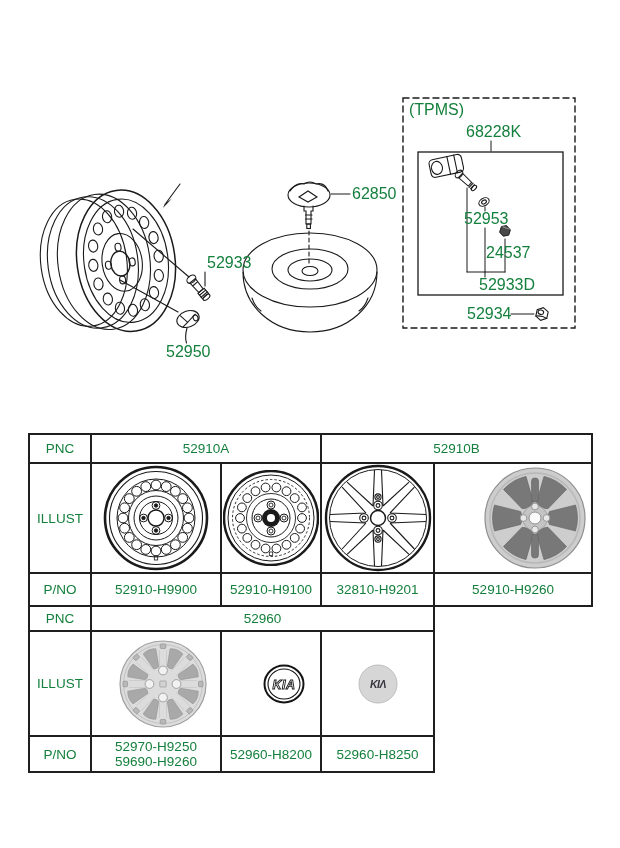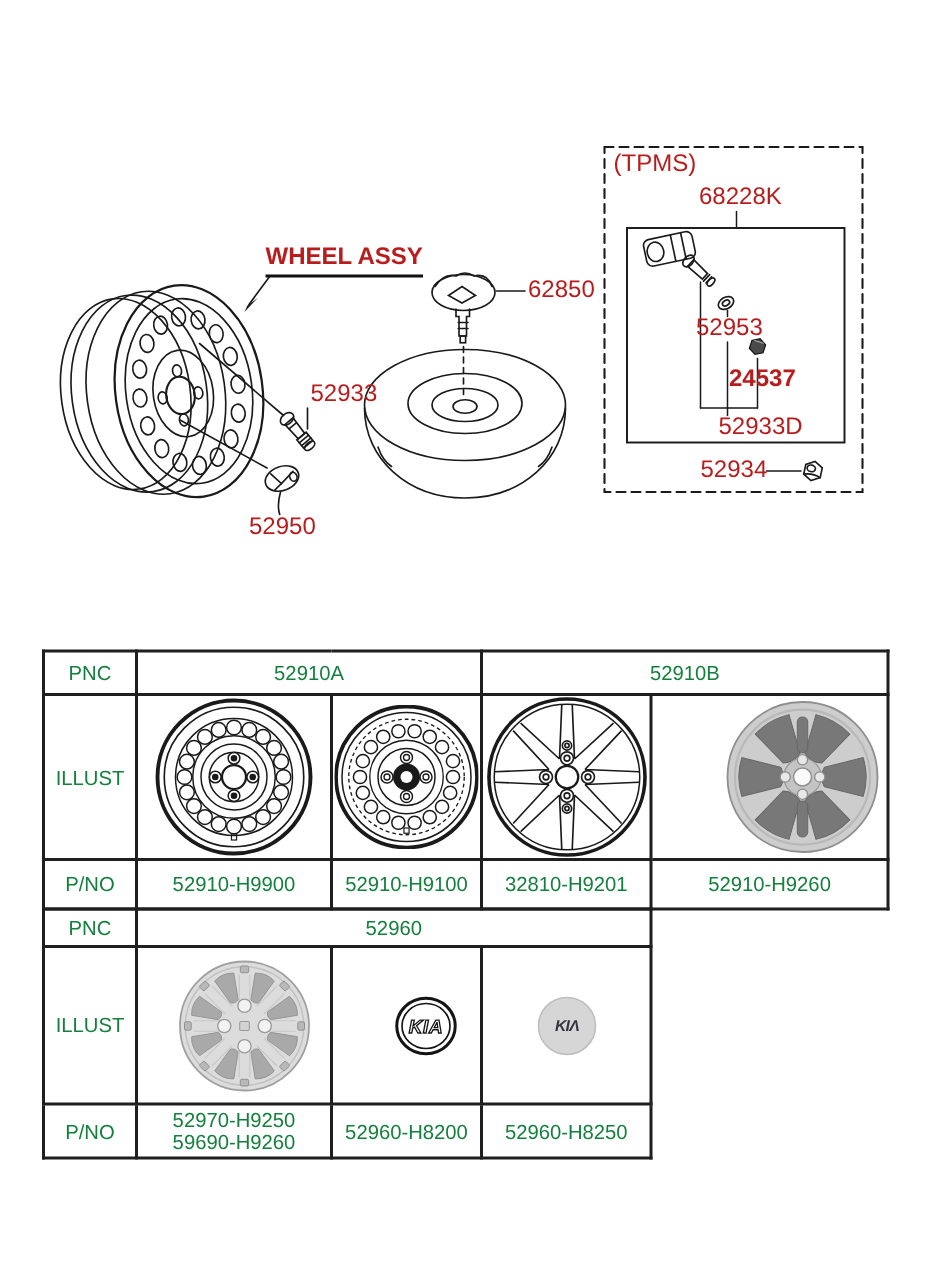--- a/index.html
+++ b/index.html
@@ -1,19 +1,19 @@
 <!DOCTYPE html>
 <html><head>
 <meta charset="utf-8">
 <style>
   html,body{margin:0;padding:0;background:#fff;}
   .page{position:relative;width:620px;height:848px;background:#fff;overflow:hidden;
         font-family:"Liberation Sans","DejaVu Sans",sans-serif;color:#1a1a1a;}
   .diagram-svg{position:absolute;left:0;top:0;}
-  .dlabel{position:absolute;font-size:16px;line-height:1.05;white-space:nowrap;color:#b91c1c;}
+  .dlabel{position:absolute;font-size:16px;line-height:1.05;white-space:nowrap;color:#15803d;}
   .dlabel.bold{font-weight:bold;border-bottom:2px solid #111;padding-bottom:2px;}
   .tables{position:absolute;left:28px;top:433px;}
   table{border-collapse:collapse;table-layout:fixed;}
   td{border:2px solid #1f1f1f;text-align:center;vertical-align:middle;
      font-size:13.5px;padding:0;color:#15803d;}
   .s2{margin-top:-2px;}
   .r-pnc td{height:27px;}
   .r-illust td{height:106px;}
   .r-pno td{height:31px;}
   .r-pnc2 td{height:23px;}
@@ -148,28 +148,27 @@
       <line x1="511" y1="314" x2="534" y2="314"></line>
     </g>
 
     <g transform="rotate(12 542 314)">
       <polygon points="542,307.5 547.6,310.7 547.6,317.3 542,320.5 536.4,317.3 536.4,310.7" fill="#fff"></polygon>
       <ellipse cx="540.5" cy="312.5" rx="2.8" ry="2.2"></ellipse>
       <path d="M 536.4,317.3 Q 542,315.2 547.6,317.3"></path>
     </g>
   </svg>
 
-  <div class="dlabel bold" style="left:177px;top:164px;">WHEEL ASSY</div>
   <div class="dlabel" style="left:352px;top:186px;">62850</div>
   <div class="dlabel" style="left:185px;top:255px;margin-left:22px;">52933</div>
   <div class="dlabel" style="left:166px;top:344px;">52950</div>
   <div class="dlabel" style="left:409px;top:102px;">(TPMS)</div>
   <div class="dlabel" style="left:466px;top:124px;">68228K</div>
   <div class="dlabel" style="left:464px;top:211px;">52953</div>
-  <div class="dlabel" style="left:486px;top:245px;font-weight:bold;">24537</div>
+  <div class="dlabel" style="left:486px;top:245px;">24537</div>
   <div class="dlabel" style="left:459px;top:277px;margin-left:20px;">52933D</div>
   <div class="dlabel" style="left:467px;top:306px;">52934</div>
 
   <div class="tables">
 
     <table style="width:563px;">
       <colgroup>
           <col style="width:62px">
           <col style="width:130px">
           <col style="width:100px">

